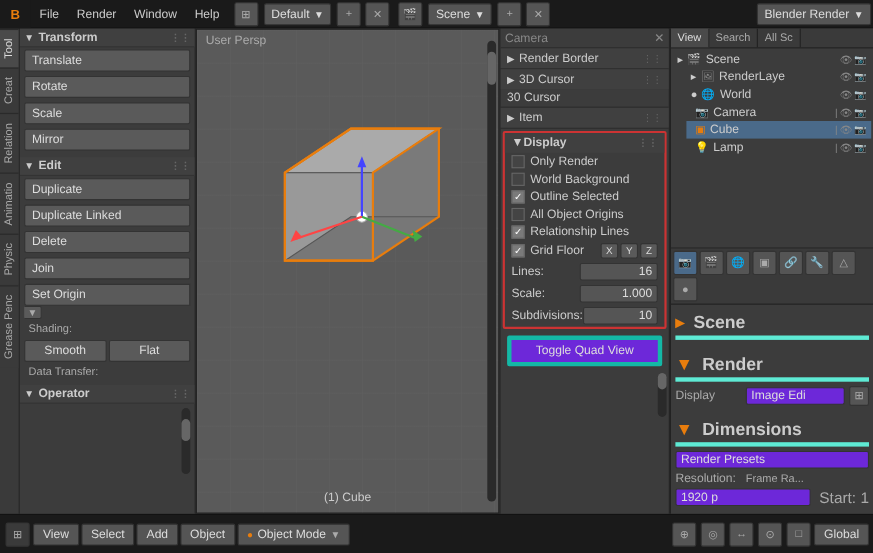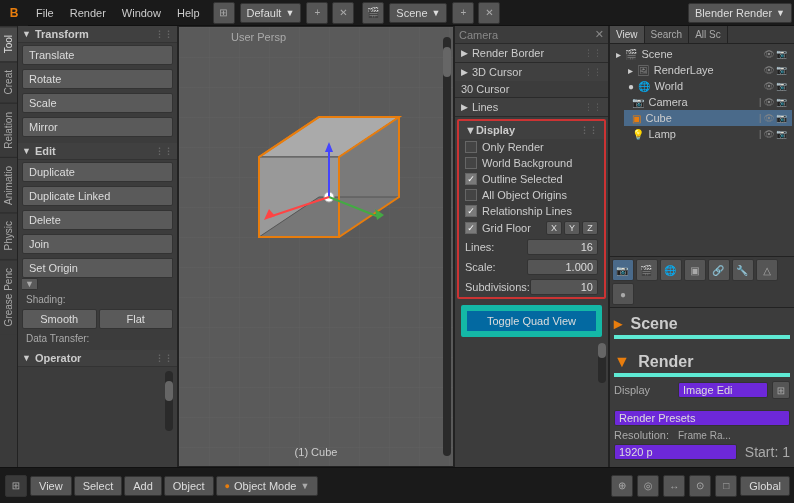--- a/index.html
+++ b/index.html
@@ -166,21 +166,20 @@
       position: relative;
       border: 1px solid #222;
       overflow: hidden;
     }
     .viewport-label {
       position: absolute;
       top: 4px;
       left: 8px;
       font-size: 11px;
       color: #aaa;
-      margin-left: 44px;
     }
     .viewport-grid {
       position: absolute;
       inset: 0;
       background:
         linear-gradient(rgba(100,100,100,0.3) 1px, transparent 1px),
         linear-gradient(90deg, rgba(100,100,100,0.3) 1px, transparent 1px);
       background-size: 30px 30px;
       background-color: #5a5a5a;
     }
@@ -277,22 +276,22 @@
       border: 1px solid #333;
       border-radius: 2px;
       font-size: 9px;
       color: #ddd;
       display: flex; align-items: center; justify-content: center;
       cursor: pointer;
     }
     .toggle-quad-btn {
       margin: 4px 6px;
       padding: 4px;
-      background: #0369a1;
-      border: 6px solid #14b8a6;
+      background: #6d28d9;
+      border: 4px solid #14b8a6;
       border-radius: 2px;
       text-align: center;
       cursor: pointer;
       color: #ddd;
       font-size: 11px;
     }
 
     
     .bottom-bar {
       height: 36px;
@@ -571,21 +570,21 @@
         <span style="margin-left:auto;font-size:9px;color:#666;">⋮⋮</span>
       </div>
       <div class="prop-row">
         <span style="font-size:11px;color:#ccc;">30 Cursor</span>
       </div>
     </div>
 
     <div class="prop-section">
       <div class="prop-section-header">
         <span class="tri">▶</span>
-        <span>Lines</span>
+        <span>Item</span>
         <span style="margin-left:auto;font-size:9px;color:#666;">⋮⋮</span>
       </div>
     </div>
 
     <div class="display-section">
       <div class="display-section-header">
         <span class="tri">▼</span>
         <span>Display</span>
         <span style="margin-left:auto;font-size:9px;color:#666;">⋮⋮</span>
       </div>
@@ -748,20 +747,24 @@
         <span>Render</span>
       </div>
       <div class="render-row">
         <span class="render-label">Display</span>
         <div class="render-field">Image Edi</div>
         <div class="prop-icon-btn" style="width:18px;height:18px;">⊞</div>
       </div>
     </div>
 
     <div class="render-section">
+      <div class="render-section-header">
+        <span style="color:#e87d0d;margin-right:4px;">▼</span>
+        <span>Dimensions</span>
+      </div>
       <div class="render-row">
         <div class="render-field" style="flex:1;">Render Presets</div>
       </div>
       <div class="render-row">
         <span class="render-label">Resolution:</span>
         <span style="font-size:10px;color:#aaa;">Frame Ra...</span>
       </div>
       <div class="render-row">
         <div class="render-field">1920 p</div>
         <span style="font-size:14px;color:#aaa;margin-left:4px;">Start: 1</span>

